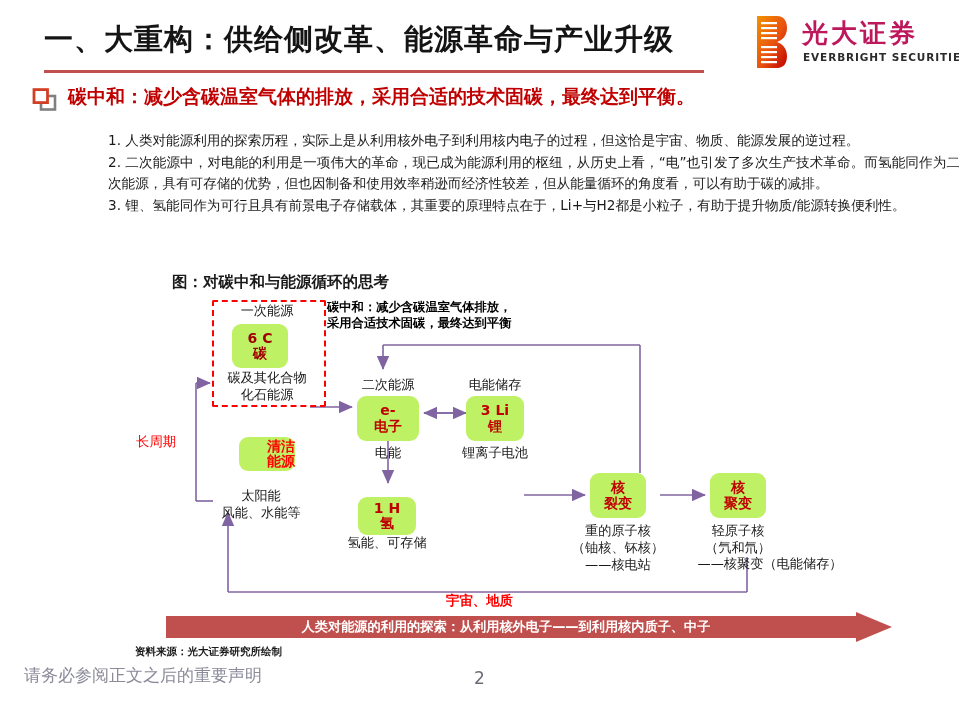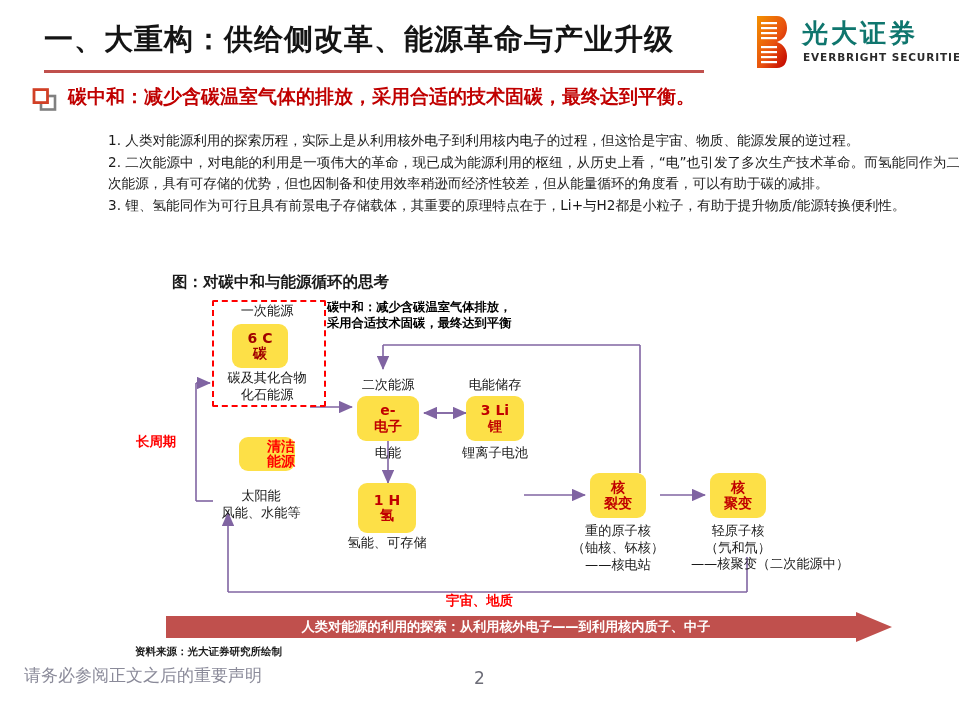--- a/index.html
+++ b/index.html
@@ -17,21 +17,21 @@
     font-size:29px;font-weight:bold;color:#141414;letter-spacing:1px;
     white-space:nowrap;
   }
   #header-rule{
     position:absolute;left:44px;top:68px;width:660px;height:3px;background:#c0504d;
   }
   
   #logo{position:absolute;left:757px;top:14px;width:196px;height:55px;}
   #logo-mark{position:absolute;left:0;top:0;width:30px;height:52px;}
   #logo-cn{
-    position:absolute;left:45px;top:0px;font-size:26px;font-weight:bold;color:#0f766e;
+    position:absolute;left:45px;top:0px;font-size:26px;font-weight:bold;color:#be185d;
     letter-spacing:3px;white-space:nowrap;
   }
   #logo-en{
     position:absolute;left:46px;top:35px;font-size:10.5px;font-weight:bold;color:#2b2b2b;
     letter-spacing:0.9px;white-space:nowrap;
   }
 
   
   #subtitle-row{position:absolute;left:32px;top:84px;height:30px;}
   #subtitle-icon{position:absolute;left:0;top:4px;width:26px;height:23px;}
@@ -50,42 +50,42 @@
   #figure-title{
     position:absolute;left:172px;top:272px;font-size:15.5px;font-weight:bold;color:#1a1a1a;
     white-space:nowrap;
   }
 
   
   #diagram{position:absolute;left:0;top:295px;width:959px;height:360px;}
   #diagram svg{position:absolute;left:0;top:0;}
 
   .dbox{
-    position:absolute;border-radius:9px;background:#fde047;
+    position:absolute;border-radius:9px;background:#bef264;
     display:flex;flex-direction:column;align-items:center;justify-content:center;
     font-weight:bold;line-height:1.08;text-align:center;
   }
   .dbox .l1,.dbox .l2{display:block;}
 
   .dlabel{
     position:absolute;font-size:13.2px;color:#1a1a1a;text-align:center;
     line-height:16.5px;white-space:nowrap;
   }
 
   #dash-group{
     position:absolute;left:212px;top:5px;width:110px;height:103px;
     border:2px dashed #ff0000;border-radius:2px;
   }
 
   #note-carbon{
     position:absolute;left:327px;top:4px;font-size:12.3px;font-weight:bold;color:#000000;
     line-height:16px;white-space:nowrap;
   }
   #lbl-changzhouqi{
-    position:absolute;left:136px;top:138px;font-size:13.4px;font-weight:bold;color:#ff0000;
+    position:absolute;left:136px;top:138px;font-size:13.4px;font-weight:normal;color:#ff0000;
     white-space:nowrap;
   }
   #lbl-yuzhou{
     position:absolute;left:0px;top:297px;width:959px;text-align:center;
     font-size:13.4px;font-weight:bold;color:#ff0000;
   }
 
   
   #banner{position:absolute;left:166px;top:317px;width:726px;height:30px;}
   #banner-text{
@@ -230,21 +230,21 @@
     </div>
     <div class="dlabel" style="left:343px;top:150px;width:90px;">电能</div>
 
     <div class="dlabel" style="left:440px;top:82px;width:110px;text-align:center;">电能储存</div>
     <div class="dbox" style="left:466px;top:101px;width:58px;height:45px;font-size:14px;color:#c00000;">
       <span class="l1">3 Li</span>
       <span class="l2">锂</span>
     </div>
     <div class="dlabel" style="left:437px;top:150px;width:116px;">锂离子电池</div>
 
-    <div class="dbox" style="left:358px;top:188px;width:58px;height:50px;font-size:14px;color:#c00000;">
+    <div class="dbox" style="left:358px;top:202px;width:58px;height:38px;font-size:14px;color:#c00000;">
       <span class="l1">1 H</span>
       <span class="l2">氢</span>
     </div>
     <div class="dlabel" style="left:329px;top:240px;width:116px;">氢能、可存储</div>
 
     <div class="dbox" style="left:590px;top:178px;width:56px;height:45px;font-size:14px;color:#c00000;">
       <span class="l1">核</span>
       <span class="l2">裂变</span>
     </div>
     <div class="dlabel" style="left:548px;top:227px;width:140px;line-height:17px;">
@@ -254,21 +254,21 @@
     </div>
 
     <div class="dbox" style="left:710px;top:178px;width:56px;height:45px;font-size:14px;color:#c00000;">
       <span class="l1">核</span>
       <span class="l2">聚变</span>
     </div>
     <div class="dlabel" style="left:668px;top:227px;width:140px;line-height:17px;">
       <span>轻原子核</span><br>
       <span>（氕和氘）</span>
     </div>
-    <div class="dlabel" style="left:660px;top:261px;width:220px;">——核聚变（二次能源中）</div>
+    <div class="dlabel" style="left:660px;top:261px;width:220px;">——核聚变（电能储存）</div>
 
     <div id="banner">
       <svg width="726" height="30">
         <path d="M0,4 L690,4 L690,0 L726,15 L690,30 L690,26 L0,26 Z" fill="#c0504d"></path>
       </svg>
       <div id="banner-text">人类对能源的利用的探索：从利用核外电子——到利用核内质子、中子</div>
     </div>
 
     <div id="lbl-yuzhou">宇宙、地质</div>
   </div>

